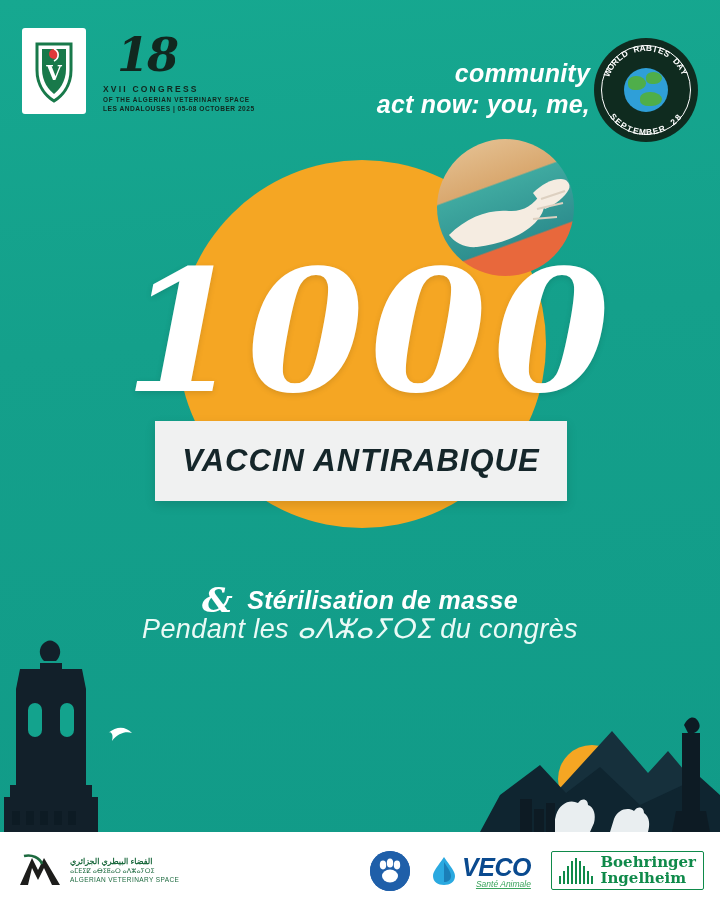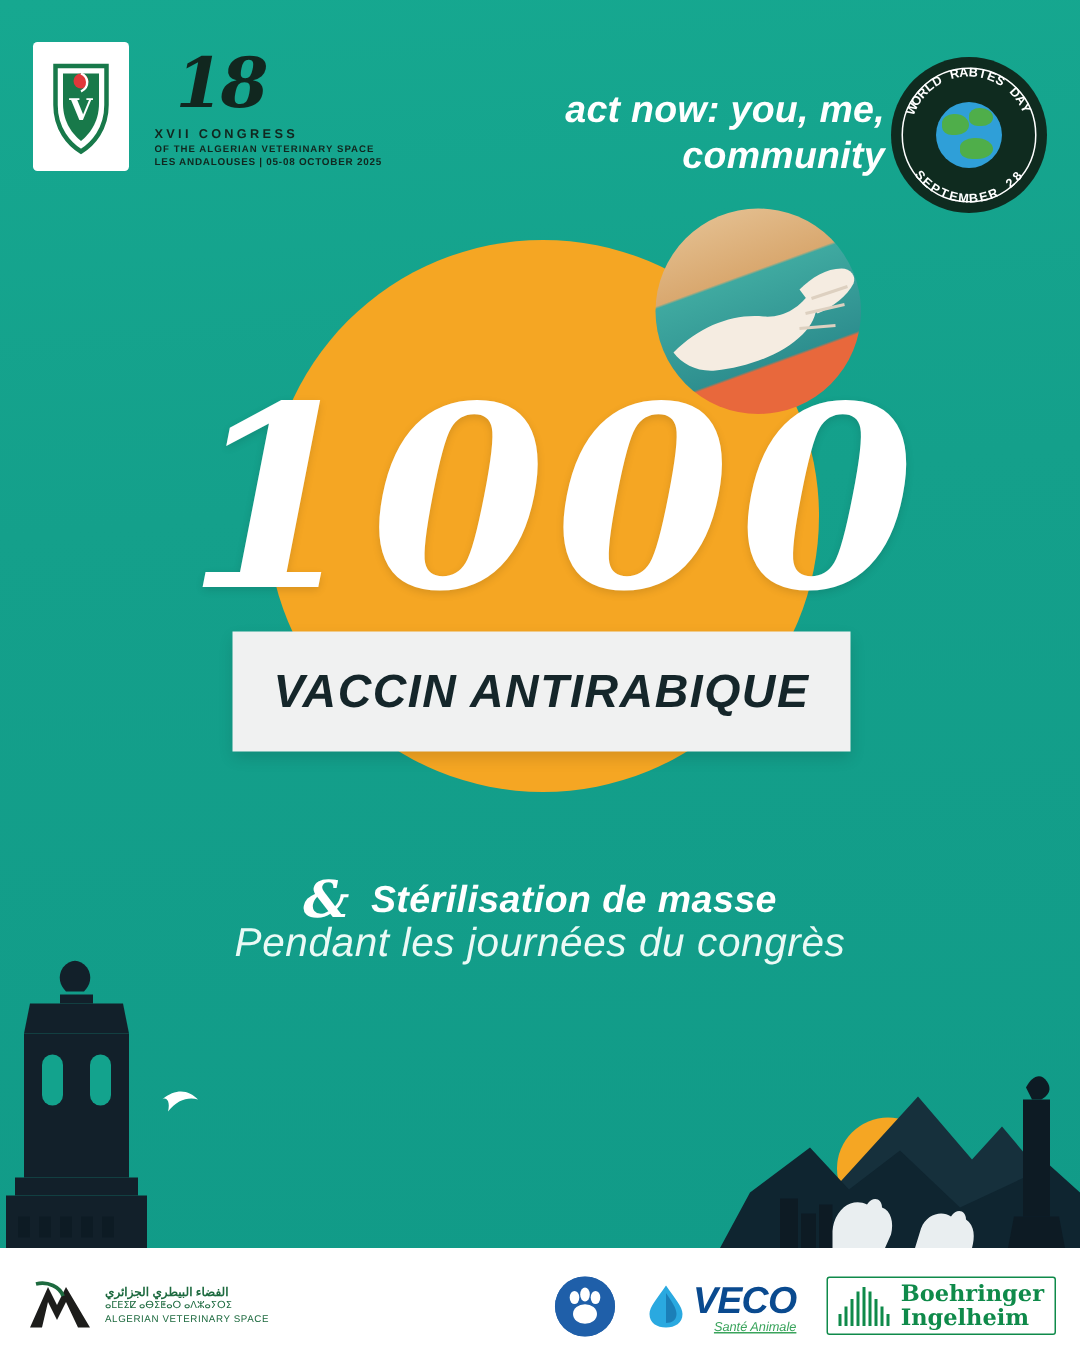--- a/index.html
+++ b/index.html
@@ -376,22 +376,22 @@
     </div>
 
     <div class="congress-block">
       <div class="congress-number">18</div>
       <div class="congress-line1">XVII   CONGRESS</div>
       <div class="congress-line2">OF THE ALGERIAN VETERINARY SPACE</div>
       <div class="congress-line3">LES ANDALOUSES  |  05-08 OCTOBER 2025</div>
     </div>
 
     <div class="slogan">
+      <div>community</div>
       <div>act now: you, me,</div>
-      <div>community</div>
     </div>
 
     <div class="wrd-seal">
       <div class="seal-disc"></div>
       <div class="seal-ring"></div>
       <div class="globe">
         <div class="land" style="left:4px;top:8px;width:18px;height:14px;"></div>
         <div class="land" style="left:22px;top:4px;width:16px;height:12px;"></div>
         <div class="land" style="left:16px;top:24px;width:22px;height:14px;"></div>
       </div>
@@ -444,21 +444,21 @@
     <div class="thousand">1000</div>
 
     <div class="vaccine-band">
       <span>VACCIN ANTIRABIQUE</span>
     </div>
 
     <div class="ster-row">
       <span class="ster-amp">&amp;</span>
       <span class="ster-main">Stérilisation de masse</span>
     </div>
-    <div class="ster-sub">Pendant les journées du congrès</div>
+    <div class="ster-sub">Pendant les ⴰⴷⵣⴰⵢⵔⵉ du congrès</div>
 
     <svg class="skyline" viewBox="0 0 720 205" preserveAspectRatio="none">
 
       <circle cx="592" cy="152" r="34" fill="#f5a623"></circle>
 
       <g fill="#12202a">
         <path d="M42 6 C47 0 53 0 58 6 C62 12 60 18 56 22 L44 22 C40 18 38 12 42 6 Z" transform="translate(0,12)"></path>
         <rect x="40" y="36" width="22" height="6"></rect>
         <path d="M20 42 L82 42 L86 62 L16 62 Z"></path>
         <rect x="16" y="62" width="70" height="96"></rect>

